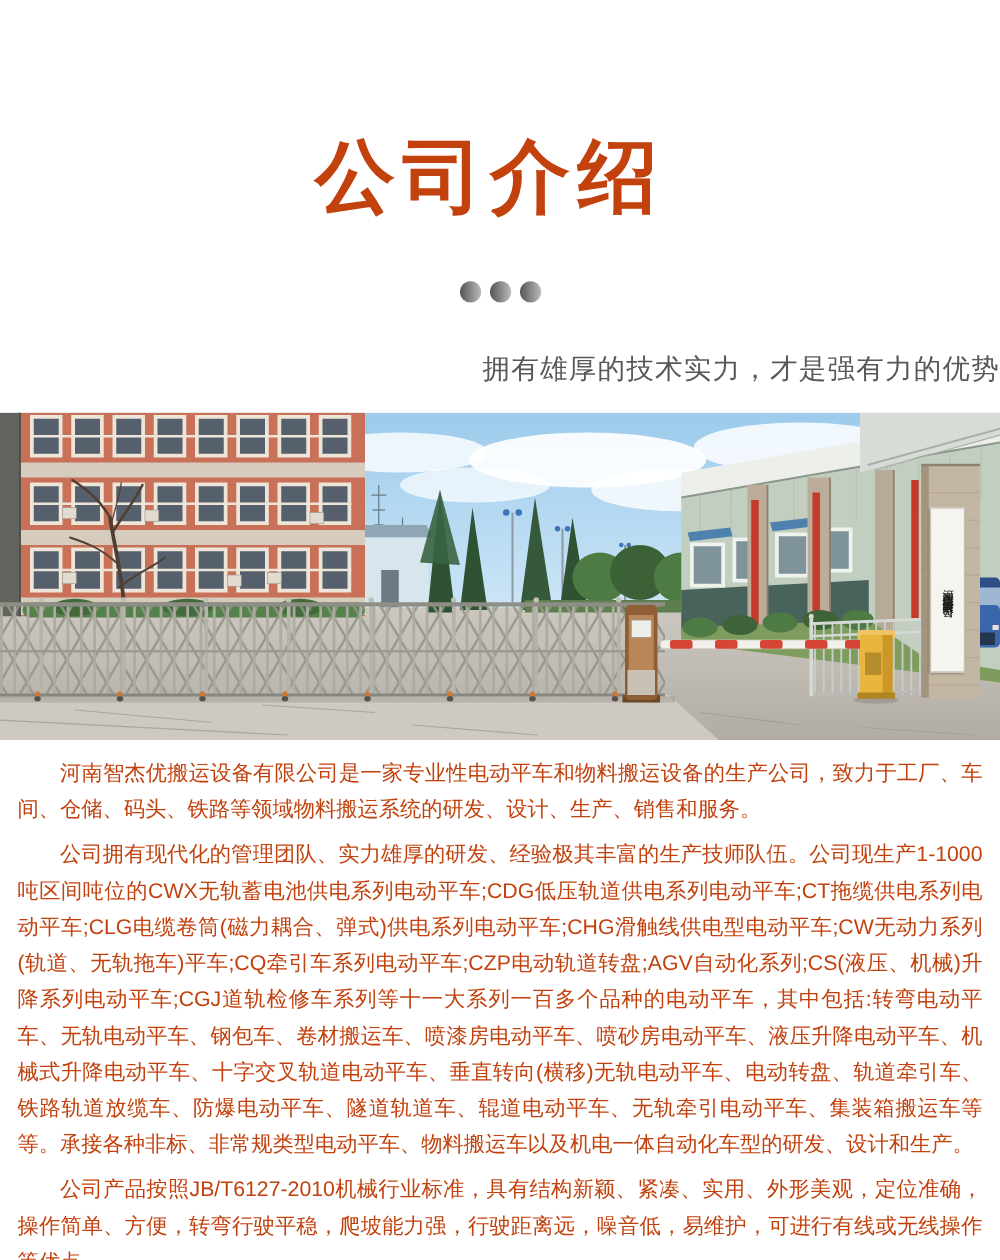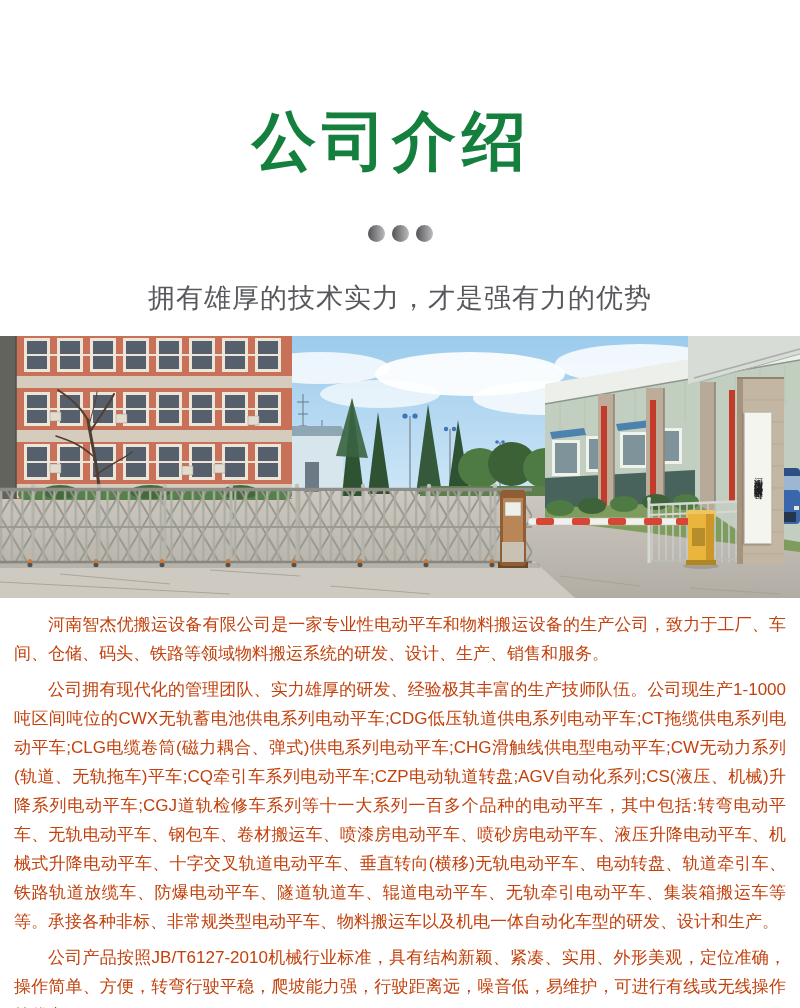--- a/index.html
+++ b/index.html
@@ -5,33 +5,33 @@
   * { box-sizing: border-box; }
   html, body { margin: 0; padding: 0; background: #ffffff; }
   body { font-family: "Liberation Sans", sans-serif; }
   .page { width: 800px; height: 1008px; margin: 0 auto; background: #fff; overflow: hidden; position: relative; }
 
   .page-title {
     margin: 100px 16px 0 0;
     text-align: center;
     font-size: 64px;
     font-weight: 700;
-    color: #15803d;
+    color: #c2410c;
     letter-spacing: 6px;
     line-height: 1.3;
   }
 
   .divider-dots { margin-top: 42px; display: flex; justify-content: center; gap: 7px; }
   .dot { width: 17px; height: 17px; border-radius: 50%;
          background: linear-gradient(90deg, #545456, #bcbcbe); }
 
   .page-subtitle {
     margin-top: 38px;
-    text-align: center;
-    font-size: 27px;
+    text-align: right;
+    font-size: 22px;
     font-weight: 400;
     color: #57585c;
     letter-spacing: 1px;
   }
 
   .company-photo { position: relative; width: 800px; height: 262px; margin-top: 20px; overflow: hidden; }
   .company-photo svg { position: absolute; left: 0; top: 0; }
 
   .gate-sign {
     position: absolute; left: 744px; top: 76px; width: 28px; height: 132px;

